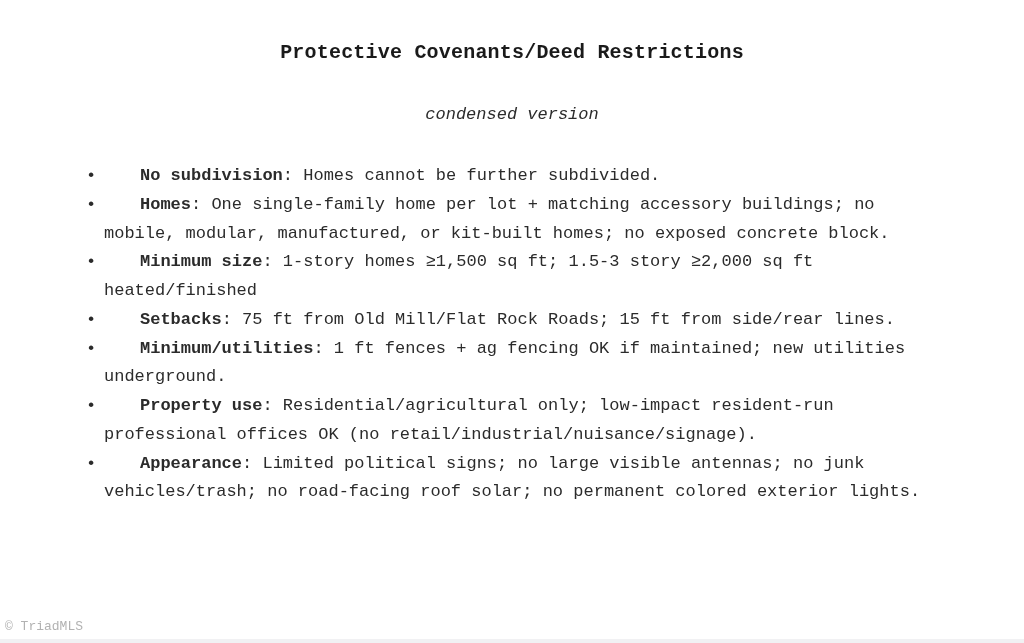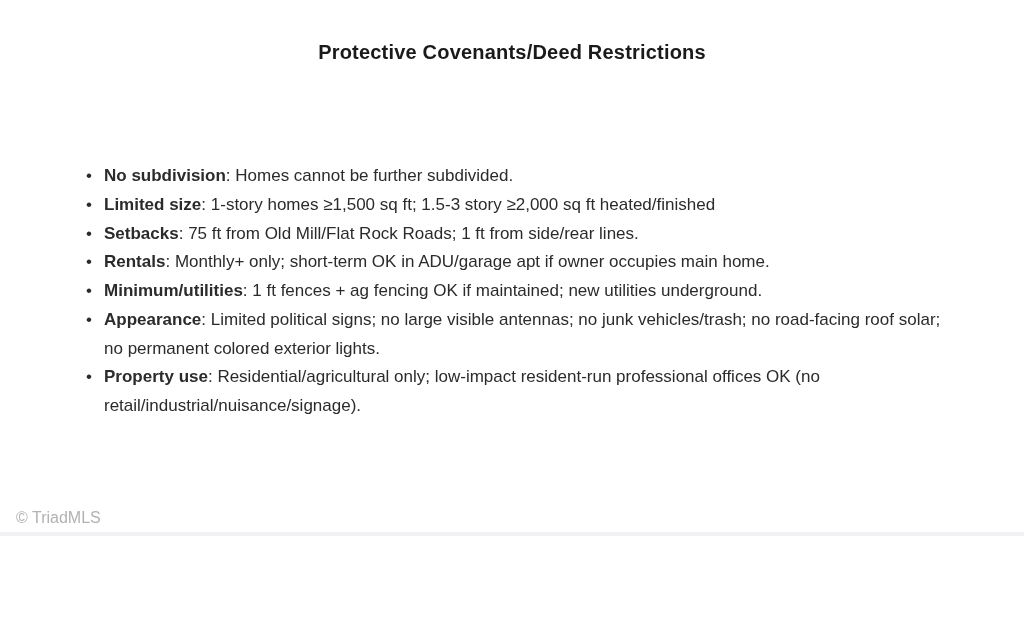--- a/index.html
+++ b/index.html
@@ -3,23 +3,23 @@
 <meta charset="utf-8">
 <style>
   html, body {
     margin: 0;
     padding: 0;
     background: #ffffff;
   }
   .slide {
     position: relative;
     width: 1024px;
-    height: 536px;
+    height: 643px;
     background: var(--background, #ffffff);
-    font-family: Liberation Sans, sans-serif;
+    font-family: Liberation Mono, monospace;
     overflow: hidden;
   }
   .title {
     position: absolute;
     top: 41px;
     left: 0;
     width: 100%;
     margin: 0;
     text-align: center;
     font-size: 20px;
@@ -54,65 +54,67 @@
     padding-left: 18px;
   }
   .covenants li::before {
     content: "\2022";
     position: absolute;
     left: 0;
     top: 0;
   }
   .term {
     font-weight: bold;
+    margin-left: 36px;
   }
   .watermark {
     position: absolute;
-    left: 16px;
+    left: 5px;
     bottom: 9px;
-    font-size: 16px;
+    font-size: 13px;
     color: var(--watermark-text, #b2b2b2);
   }
   .bottom-edge {
     position: absolute;
     left: 0;
     bottom: 0;
     width: 100%;
     height: 4px;
     background: #f1f1f3;
   }
 </style>
 </head>
 <body>
 
 <div class="slide">
 
   <h1 class="title">Protective Covenants/Deed Restrictions</h1>
 
+  <div class="subtitle">condensed version</div>
 
   <ul class="covenants">
       <li>
     <span class="term">No subdivision</span><span class="sep">: </span><span class="desc">Homes cannot be further subdivided.</span>
   </li>
       <li>
-    <span class="term">Limited size</span><span class="sep">: </span><span class="desc">1-story homes ≥1,500 sq ft; 1.5-3 story ≥2,000 sq ft heated/finished</span>
+    <span class="term">Homes</span><span class="sep">: </span><span class="desc">One single-family home per lot + matching accessory buildings; no mobile, modular, manufactured, or kit-built homes; no exposed concrete block.</span>
   </li>
       <li>
-    <span class="term">Setbacks</span><span class="sep">: </span><span class="desc">75 ft from Old Mill/Flat Rock Roads; 1 ft from side/rear lines.</span>
+    <span class="term">Minimum size</span><span class="sep">: </span><span class="desc">1-story homes ≥1,500 sq ft; 1.5-3 story ≥2,000 sq ft heated/finished</span>
   </li>
       <li>
-    <span class="term">Rentals</span><span class="sep">: </span><span class="desc">Monthly+ only; short-term OK in ADU/garage apt if owner occupies main home.</span>
+    <span class="term">Setbacks</span><span class="sep">: </span><span class="desc">75 ft from Old Mill/Flat Rock Roads; 15 ft from side/rear lines.</span>
   </li>
       <li>
     <span class="term">Minimum/utilities</span><span class="sep">: </span><span class="desc">1 ft fences + ag fencing OK if maintained; new utilities underground.</span>
   </li>
       <li>
-    <span class="term">Appearance</span><span class="sep">: </span><span class="desc">Limited political signs; no large visible antennas; no junk vehicles/trash; no road-facing roof solar; no permanent colored exterior lights.</span>
+    <span class="term">Property use</span><span class="sep">: </span><span class="desc">Residential/agricultural only; low-impact resident-run professional offices OK (no retail/industrial/nuisance/signage).</span>
   </li>
       <li>
-    <span class="term">Property use</span><span class="sep">: </span><span class="desc">Residential/agricultural only; low-impact resident-run professional offices OK (no retail/industrial/nuisance/signage).</span>
+    <span class="term">Appearance</span><span class="sep">: </span><span class="desc">Limited political signs; no large visible antennas; no junk vehicles/trash; no road-facing roof solar; no permanent colored exterior lights.</span>
   </li>
     </ul>
 
   <div class="watermark">© TriadMLS</div>
 
   <div class="bottom-edge"></div>
 </div>
 
 </body></html>

